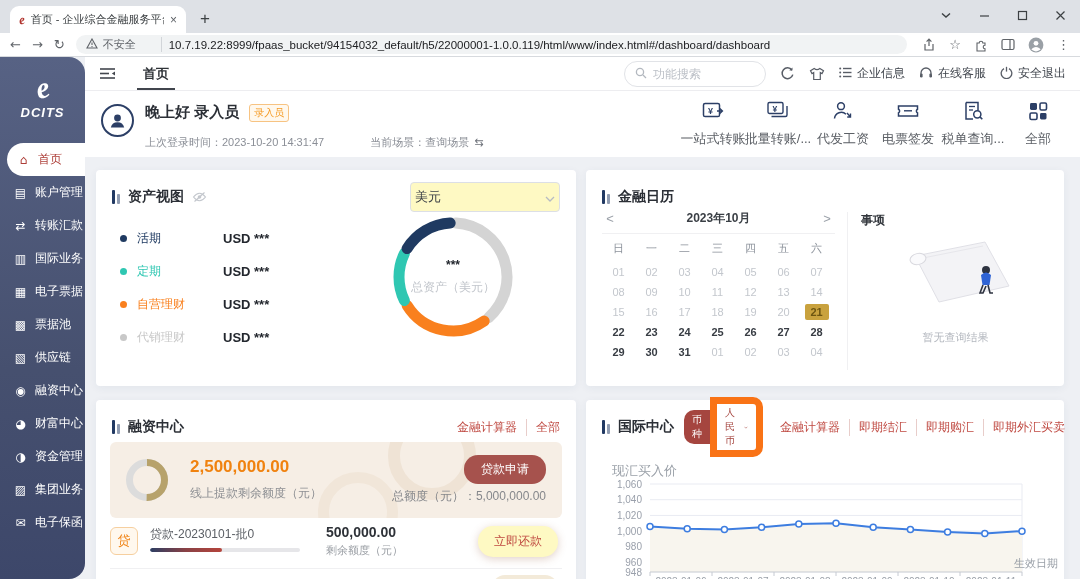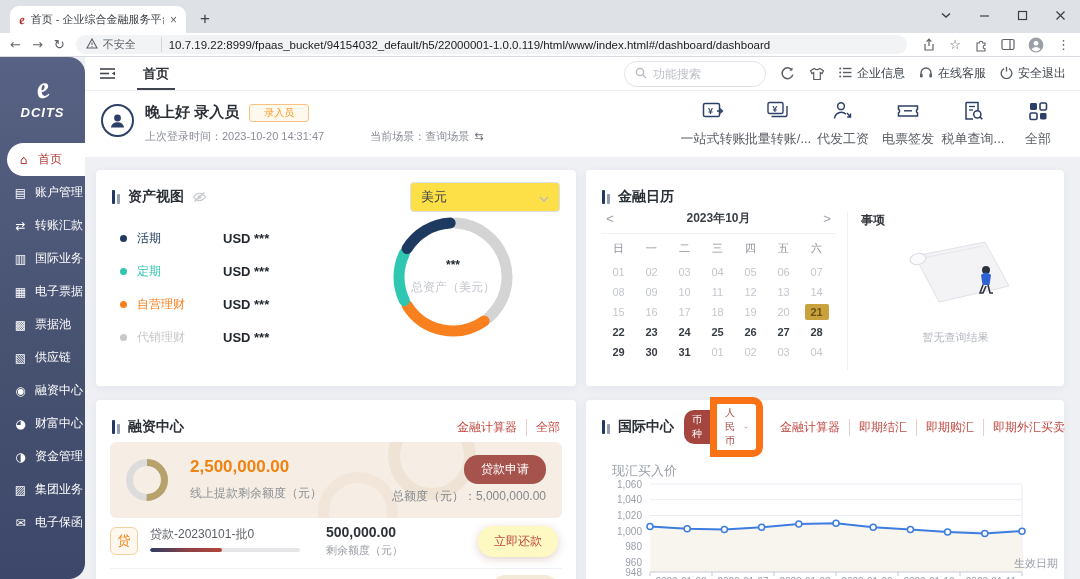--- a/index.html
+++ b/index.html
@@ -42,22 +42,22 @@
 .searchbox{width:142px;height:26px;border:1px solid #e1e3e7;border-radius:13px;display:flex;align-items:center;padding:0 10px;gap:6px;background:#fff}
 .searchbox input{border:none;outline:none;width:100%;font-size:12px;color:#333;background:transparent}
 .searchbox input::placeholder{color:#bcc0c7}
 .hicon{cursor:pointer;display:flex;align-items:center;color:#5a5f68}
 .hnav{display:flex;align-items:center;gap:5px;font-size:12px;color:#3f444c;cursor:pointer;white-space:nowrap}
 
 
 .welcome{position:absolute;left:85px;top:91px;right:0;height:66px;background:#fff;z-index:1}
 .avatar{position:absolute;left:16px;top:13px;width:33px;height:33px;border:2px solid #2c3f66;border-radius:50%;display:flex;align-items:center;justify-content:center}
 .greet{position:absolute;left:60px;top:12px;font-size:15px;font-weight:700;color:#2b2f36;display:flex;gap:10px;align-items:center}
-.badge{font-size:10px;font-weight:400;color:#f59a23;border:1px solid #f7c382;background:#fff8ed;border-radius:3px;padding:1px 14px;line-height:1.4}
-.meta{position:absolute;left:60px;top:38px;font-size:11px;color:#8b8f97;display:flex;gap:46px;align-items:center}
+.badge{font-size:10px;font-weight:400;color:#f59a23;border:1px solid #f7c382;background:#fff8ed;border-radius:3px;padding:1px 4px;line-height:1.4}
+.meta{position:absolute;left:60px;top:44px;font-size:11px;color:#8b8f97;display:flex;gap:46px;align-items:center}
 .meta .scene{display:flex;align-items:center;gap:5px}
 .switch-ic{font-family:"DejaVu Sans",sans-serif;font-size:11px;color:#6f737b;cursor:pointer}
 .qa{position:absolute;right:12px;top:8px;display:flex;gap:5px}
 .qa-item{width:60px;display:flex;flex-direction:column;align-items:center;gap:7px;cursor:pointer}
 .qa-ic{height:24px;display:flex;align-items:center;justify-content:center;color:#2c3f66}
 .qa-label{font-size:13px;color:#5c6066;white-space:nowrap}
 
 
 .card{position:absolute;background:#fff;border-radius:4px;box-shadow:0 2px 8px rgba(40,60,110,.06)}
 #card-asset{left:96px;top:170px;width:480px;height:216px}
@@ -68,21 +68,21 @@
 .tmark{display:flex;align-items:flex-end;gap:2px;height:14px}
 .tmark i{display:block;width:3px;background:#223a63;border-radius:1px;height:14px}
 .tmark i:last-child{height:10px;opacity:.5}
 .card-title{font-size:14px;font-weight:700;color:#2b2f36;white-space:nowrap}
 .rlinks{margin-left:auto;display:flex}
 .rlink{font-size:12px;color:#bf4840;cursor:pointer;padding:0 9px;white-space:nowrap}
 .rlink+ .rlink{border-left:1px solid #e8cdca}
 .rlinks .rlink:last-child{padding-right:0}
 
 
-.currency-select{margin-left:auto;width:150px;height:30px;border:1px solid #dcdfe6;border-radius:4px;display:flex;align-items:center;padding:0 10px;font-size:13px;color:#3a3f45;cursor:pointer;background:#fde047}
+.currency-select{margin-left:auto;width:150px;height:30px;border:1px solid #dcdfe6;border-radius:4px;display:flex;align-items:center;padding:0 4px;font-size:13px;color:#3a3f45;cursor:pointer;background:#fef9c3}
 .currency-select .chev{margin-left:auto;color:#b7bbc3}
 .eye-ic{cursor:pointer;display:flex;align-items:center}
 .legend{position:absolute;left:24px;top:52px}
 .leg-item{display:flex;align-items:center;height:33px;gap:10px}
 .leg-dot{width:7px;height:7px;border-radius:50%;background:#999}
 .leg-label{width:64px;font-size:12px;color:#555}
 .leg-value{font-size:13px;font-weight:700;color:#23272e;margin-left:12px}
 .donut-box{position:absolute;left:292px;top:42px;width:130px;height:130px}
 .donut-center{position:absolute;inset:0;display:flex;flex-direction:column;align-items:center;justify-content:center;gap:7px}
 .donut-stars{font-size:12px;font-weight:700;color:#23272e}

